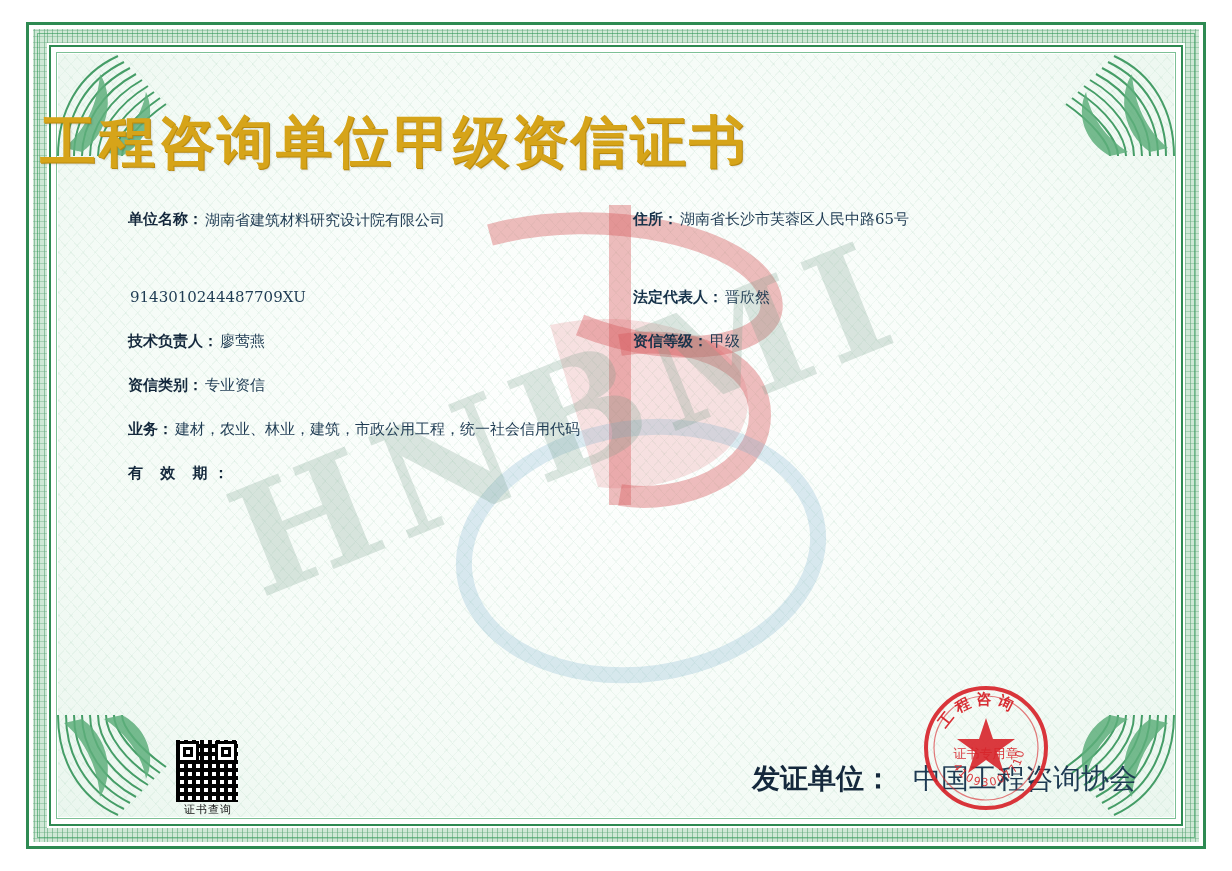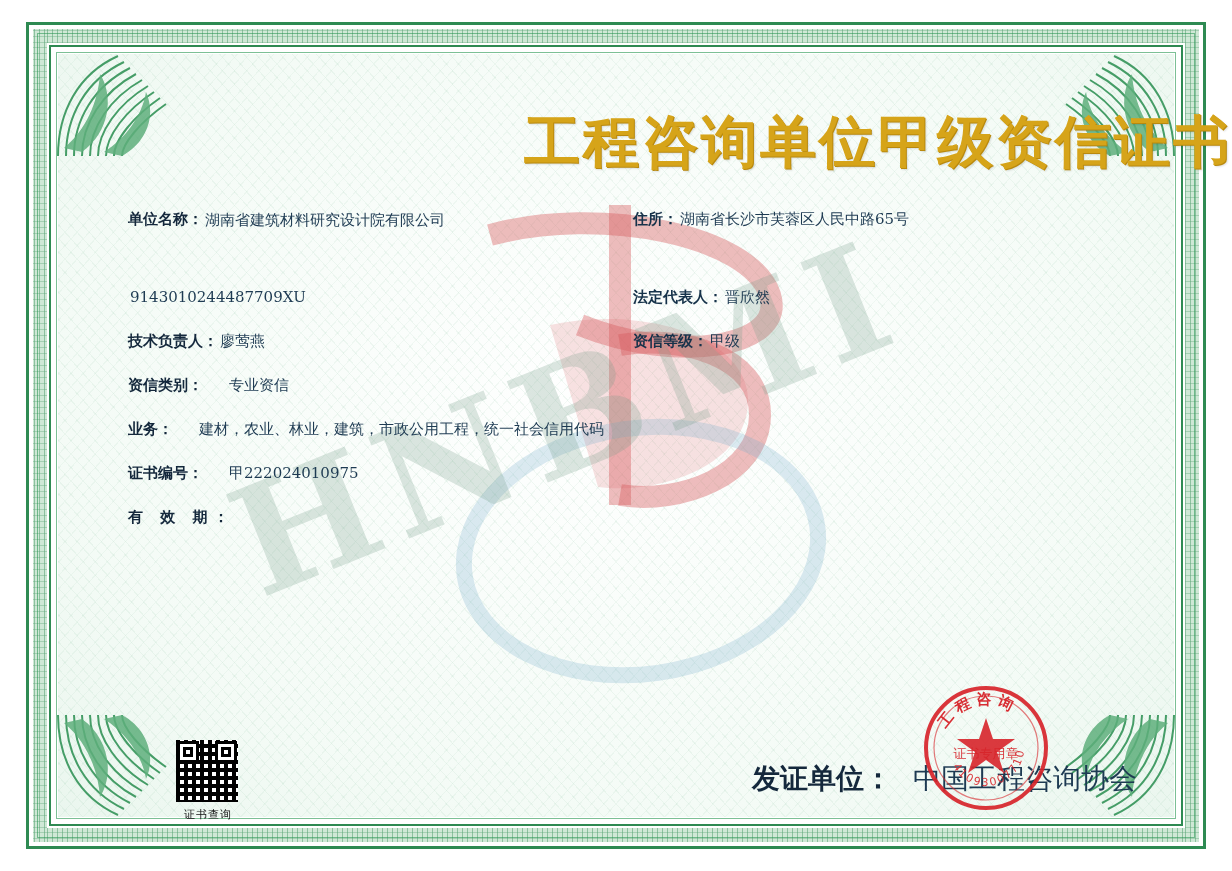--- a/index.html
+++ b/index.html
@@ -143,21 +143,21 @@
     border-radius: 50%;
     border: 16px solid rgba(120,175,205,0.26);
     transform: rotate(-8deg);
   }
 
   
   .title {
     position: absolute;
     left: 0; right: 0;
     top: 105px;
-    text-align: right;
+    text-align: left;
     font-family: "DejaVu Sans", "Liberation Sans", sans-serif;
     font-size: 56px;
     font-weight: 700;
     letter-spacing: 3px;
     color: #d6a419;
     text-shadow: 1px 1px 0 #b9890e, 2px 2px 2px rgba(0,0,0,0.12);
     padding-left: 40px;
   }
 
   
@@ -182,21 +182,21 @@
     font-weight: 700;
     white-space: nowrap;
     color: #14283c;
   }
   .lbl.spread { letter-spacing: 6px; }
   .val {
     color: #1d3a52;
     margin-left: 2px;
   }
   .val.wrap { max-width: 330px; line-height: 1.45; font-family: Liberation Serif, serif; }
-  .row.full .col-left { width: auto; gap: 24px; }
+  .row.full .col-left { width: auto; }
   .row-name { min-height: 78px; }
   .lbl-right {
     font-weight: 700;
     white-space: nowrap;
   }
 
   
   .qr-block {
     position: absolute;
     left: 176px;
@@ -219,21 +219,20 @@
     content: "";
     position: absolute;
     width: 16px; height: 16px;
     border: 3px solid #000;
     background: #fff;
     box-shadow: inset 0 0 0 3px #fff, inset 0 0 0 6px #000;
   }
   .qr::before { left: 1px; top: 1px; }
   .qr::after { right: 1px; top: 1px; }
   .qr-caption {
-    margin-top: 5px;
     font-size: 11px;
     color: #111;
     letter-spacing: 1px;
     white-space: nowrap;
   }
 
   
   .issuer {
     position: absolute;
     left: 752px;
@@ -402,26 +401,20 @@
       </div>
     </div>
 
     <div class="row full">
       <div class="col-left">
         <span class="lbl">业务：</span>
         <span class="val">建材，农业、林业，建筑，市政公用工程，统一社会信用代码</span>
       </div>
     </div>
 
-    <div class="row full">
-      <div class="col-left">
-        <span class="lbl">证书编号：</span>
-        <span class="val">甲222024010975</span>
-      </div>
-    </div>
 
     <div class="row full">
       <div class="col-left">
         <span class="lbl spread">有 效 期：</span>
       </div>
     </div>
 
   </div>
 
   <div class="qr-block">

